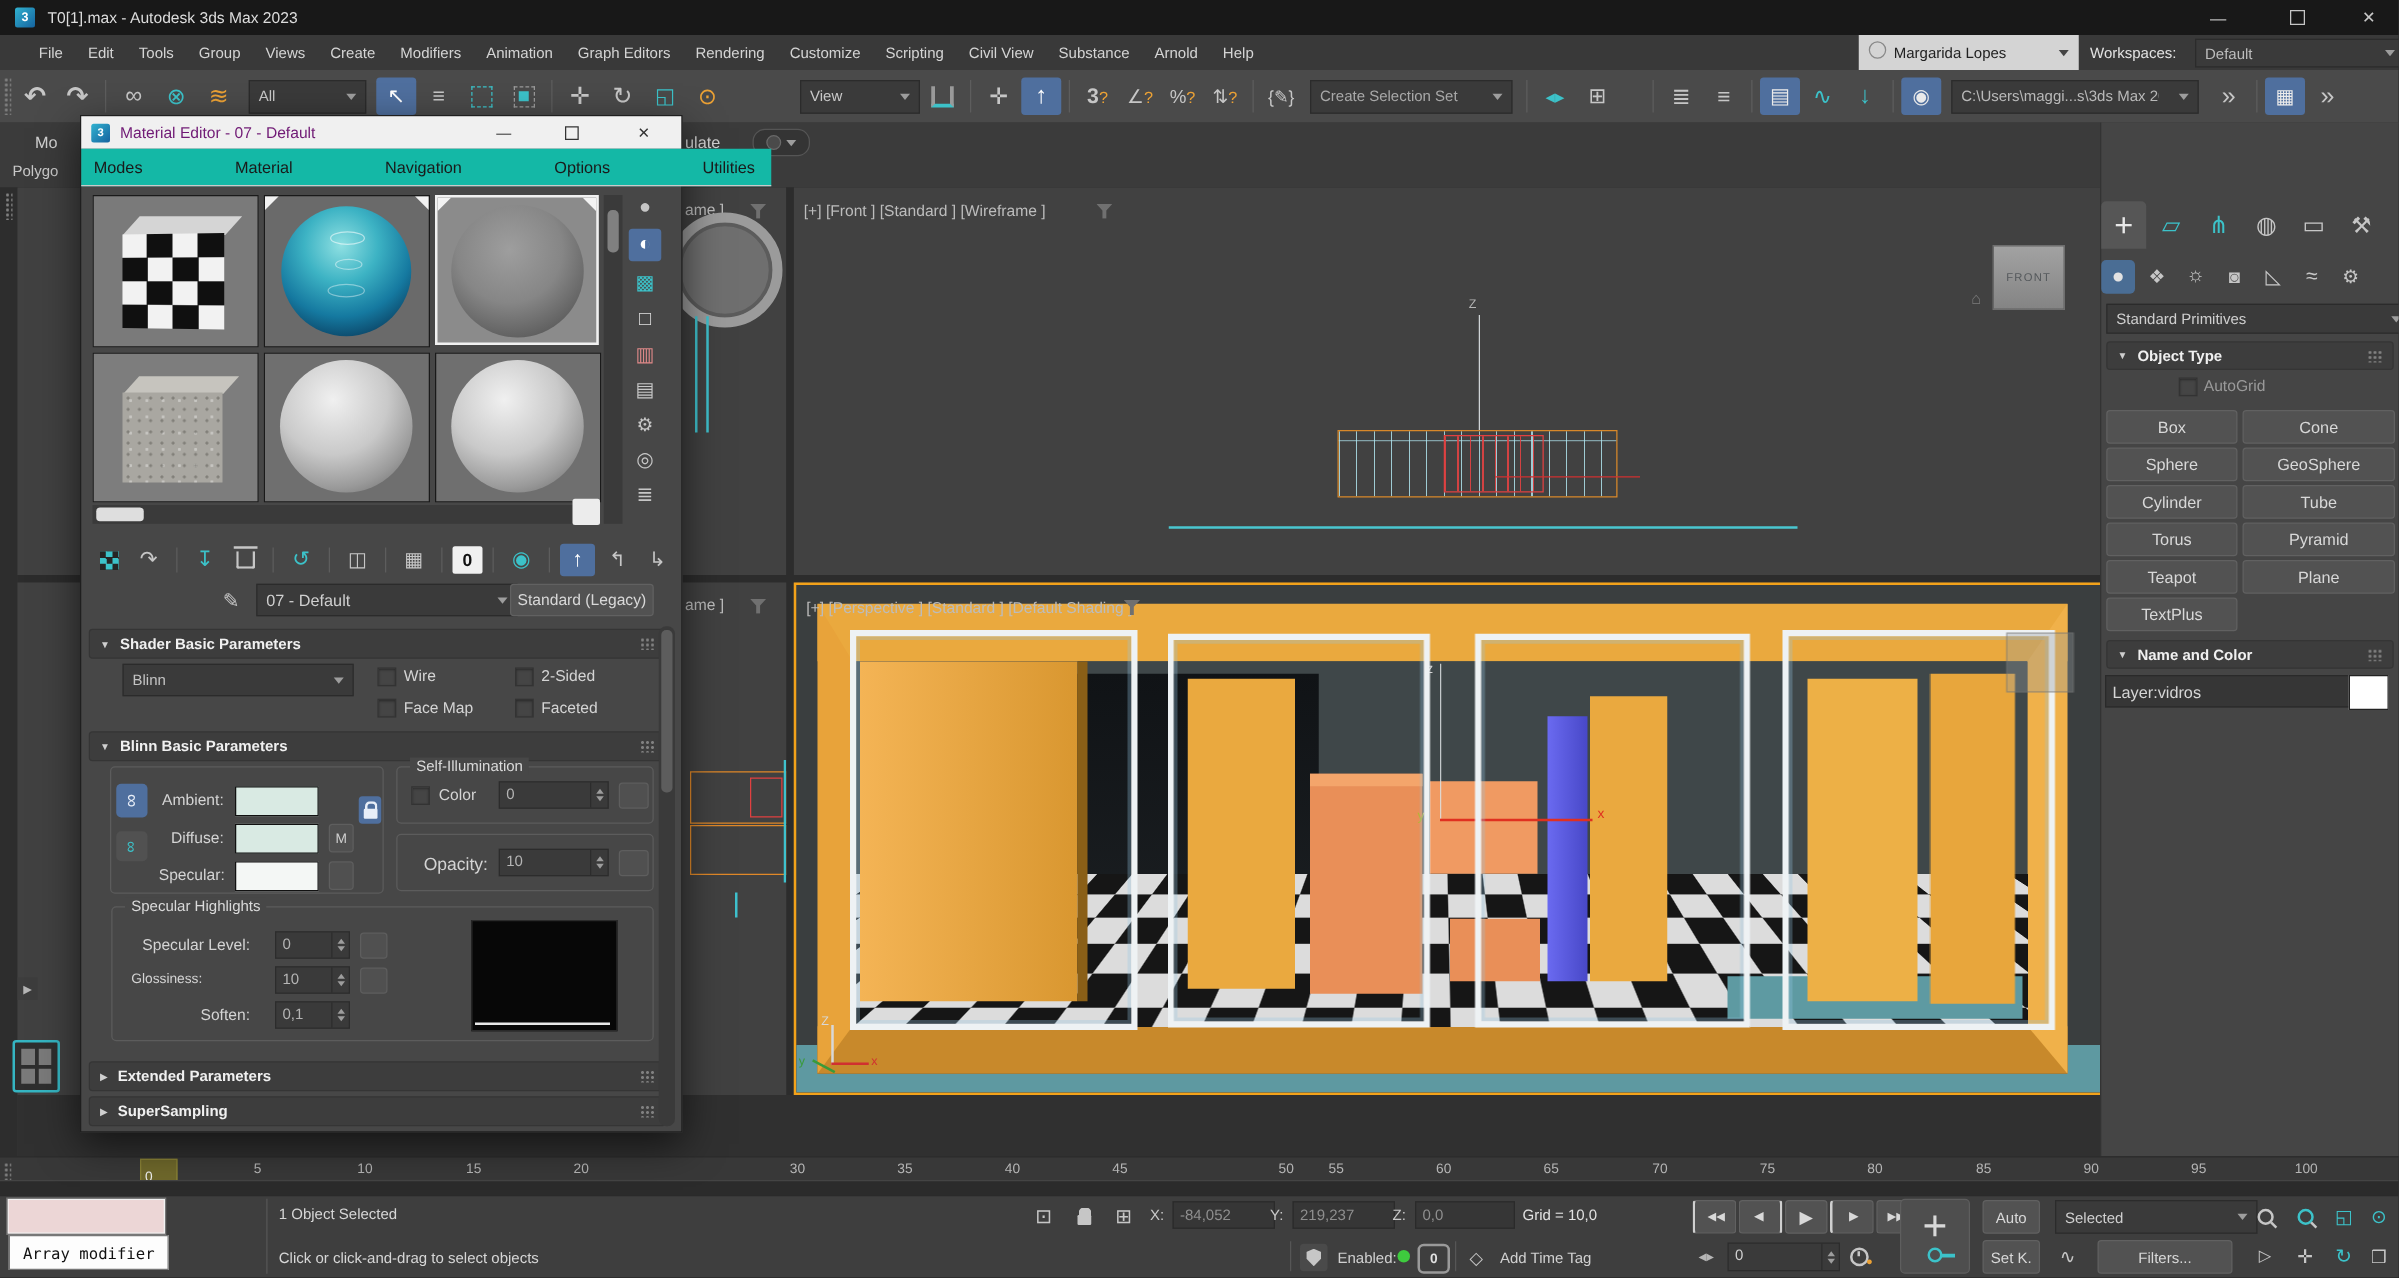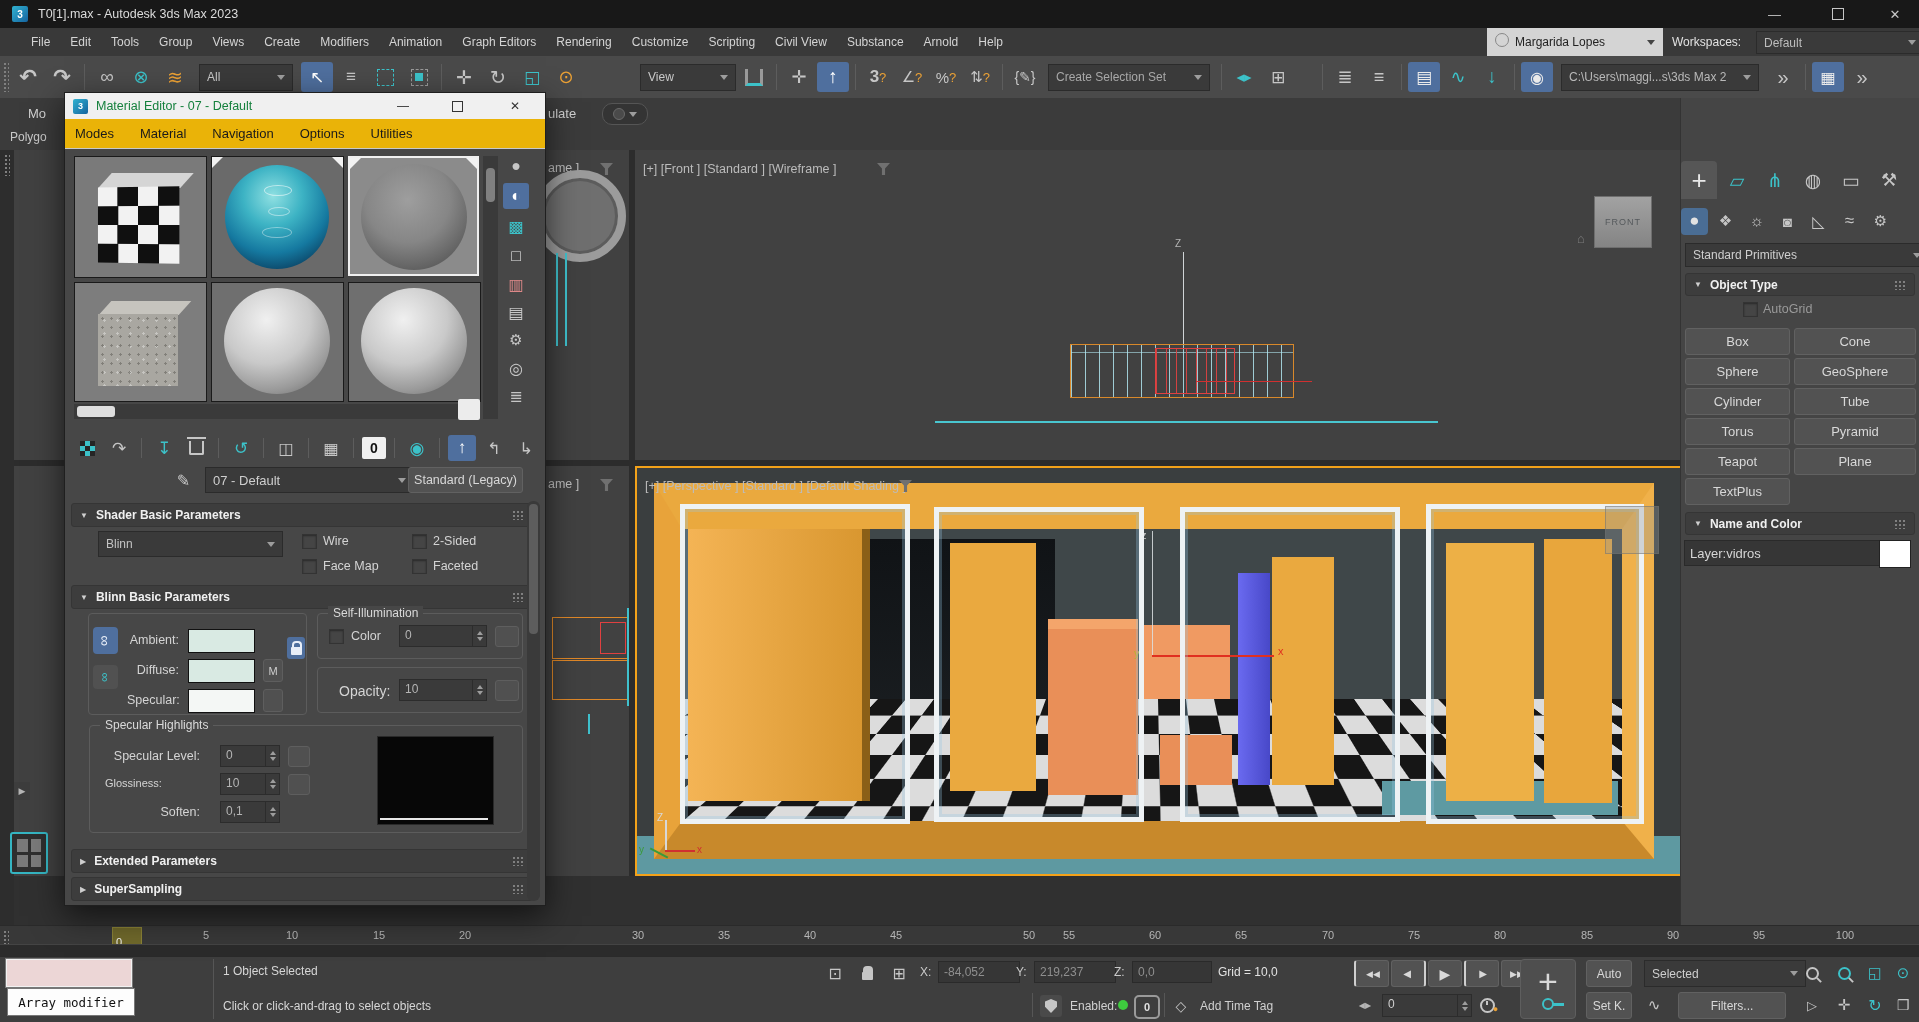--- a/index.html
+++ b/index.html
@@ -359,29 +359,29 @@
     <div class="a field" style="left:3px;top:442px;width:188px;height:24px;color:#d6d6d6;font-size:13px;">
       <span>Layer:vidros</span>
     </div>
     <div class="a" style="left:198px;top:442px;width:30px;height:26px;background:#ffffff;border:1px solid #222;"></div>
   </div>
 
   <div class="a" style="left:64px;top:92px;width:482px;height:814px;background:#474747;border:1px solid #1f1f1f;box-shadow:0 10px 30px rgba(0,0,0,0.6);box-sizing:border-box;z-index:10;">
 
     <div class="a flex" style="left:0;top:0;width:480px;height:26px;background:#f0f0f0;gap:8px;padding-left:8px;box-sizing:border-box;">
       <span class="maxicon" style="width:15px;height:15px;font-size:9px;">3</span>
-      <span class="tx" style="color:#15803d;font-size:12.5px;">Material Editor - 07 - Default</span>
+      <span class="tx" style="color:#701a75;font-size:12.5px;">Material Editor - 07 - Default</span>
       <span class="a ic" style="left:318px;top:0;width:40px;height:26px;color:#333;font-size:12px;">—</span>
       <span class="a ic" style="left:372px;top:0;width:40px;height:26px;">
           <span style="width:9px;height:9px;border:1px solid #333;"></span>
         </span>
       <span class="a ic" style="left:428px;top:0;width:44px;height:26px;color:#333;font-size:12px;">✕</span>
     </div>
 
-    <div class="a flex" style="left:0;top:26px;width:480px;height:30px;background:#eab308;border-bottom:1px solid #c9c9c9;gap:0;padding-left:10px;box-sizing:border-box;">
+    <div class="a flex" style="left:0;top:26px;width:552px;height:30px;background:#14b8a6;border-bottom:1px solid #c9c9c9;gap:0;padding-left:10px;box-sizing:border-box;justify-content:space-between;">
       <span class="tx" style="color:#1a1a1a;font-size:13px;padding:0 13px 0 0;">Modes</span>
       <span class="tx" style="color:#1a1a1a;font-size:13px;padding:0 13px;">Material</span>
       <span class="tx" style="color:#1a1a1a;font-size:13px;padding:0 13px;">Navigation</span>
       <span class="tx" style="color:#1a1a1a;font-size:13px;padding:0 13px;">Options</span>
       <span class="tx" style="color:#1a1a1a;font-size:13px;padding:0 13px;">Utilities</span>
     </div>
 
     <div class="a" style="left:9px;top:63px;width:131px;height:120px;background:#7a7a7a;border:1px solid #1a1a1a;overflow:hidden;">
       <div class="a" style="left:30px;top:16px;width:82px;height:15px;background:#d5d5d5;transform:skewX(-42deg);"></div>
       <div class="a" style="left:22px;top:30px;width:82px;height:76px;background:conic-gradient(#101010 25%,#f2f2f2 0 50%,#101010 0 75%,#f2f2f2 0) 0 0/41px 38px;transform:perspective(300px) rotateY(-7deg);"></div>

